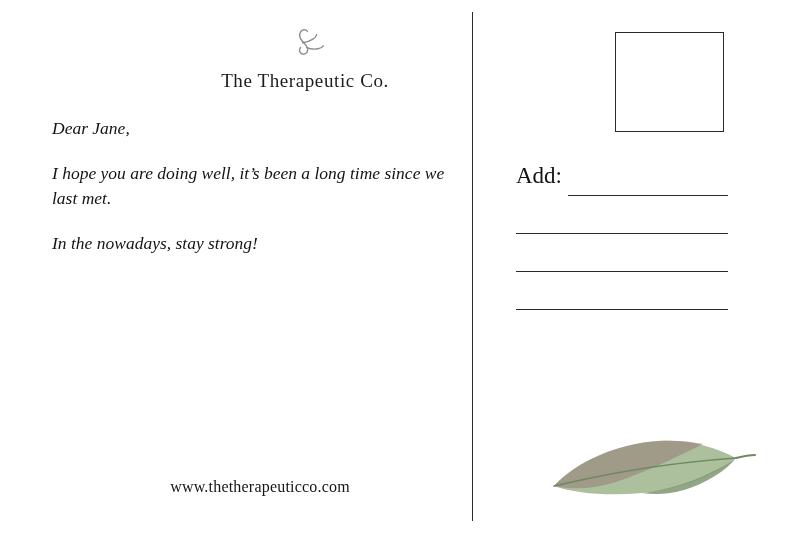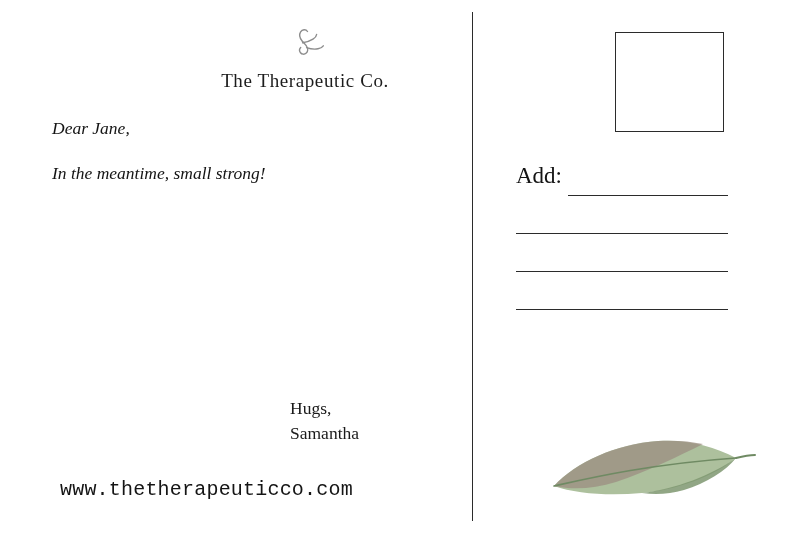--- a/index.html
+++ b/index.html
@@ -77,24 +77,24 @@
     font-size: 17.5px;
     line-height: 25px;
   }
   .signoff div { white-space: nowrap; }
 
   .website {
     position: absolute;
     left: 60px;
     top: 478px;
     width: 400px;
-    font-size: 20px;
+    text-align: center;
+    font-size: 16px;
     letter-spacing: 0.2px;
     color: #151515;
-    font-family: Liberation Mono, monospace;
   }
 
   
   .stamp-box {
     position: absolute;
     left: 615px;
     top: 32px;
     width: 107px;
     height: 98px;
     border: 1px solid #2b2b2b;
@@ -150,27 +150,24 @@
         <path d="M25.5 9.5c-1.6-2.6-5.3-2.2-6.9 0.4-1.7 2.8-0.6 6.5 1.5 9.1 1.5 1.9 3.4 3.4 4.6 5.5 1.3 2.2 1.2 5.2-0.7 6.8-1.6 1.4-4.2 1.1-5.5-0.5-1.2-1.5-1.1-3.8 0.2-5.2" stroke="#8d8d8d" stroke-width="1.4" stroke-linecap="round"></path>
         <path d="M20.6 20.8c3.6-0.6 7.3-1.6 10.4-3.6 1.7-1.1 3.4-2.7 3.6-4.7" stroke="#8d8d8d" stroke-width="1.4" stroke-linecap="round"></path>
         <path d="M24.6 25.6c3.6 1.3 7.6 1.9 11.4 1.2 2-0.4 4.1-1.3 5.3-3" stroke="#8d8d8d" stroke-width="1.4" stroke-linecap="round"></path>
       </svg>
     </div>
     <div class="brand-name">The Therapeutic Co.</div>
   </div>
 
   <div class="letter">
     <p>Dear Jane,</p>
-    <p>In the meantime, small strong!</p>
+    <p>I hope you are doing well, it’s been a long time since we last met.</p>
+    <p>In the nowadays, stay strong!</p>
   </div>
 
-  <div class="signoff">
-    <div>Hugs,</div>
-    <div>Samantha</div>
-  </div>
 
   <div class="website">www.thetherapeuticco.com</div>
 
   <div class="stamp-box"></div>
 
   <div class="address">
     <div class="addr-row first">
       <span class="addr-label">Add:</span>
       <span class="addr-line"></span>
     </div>

